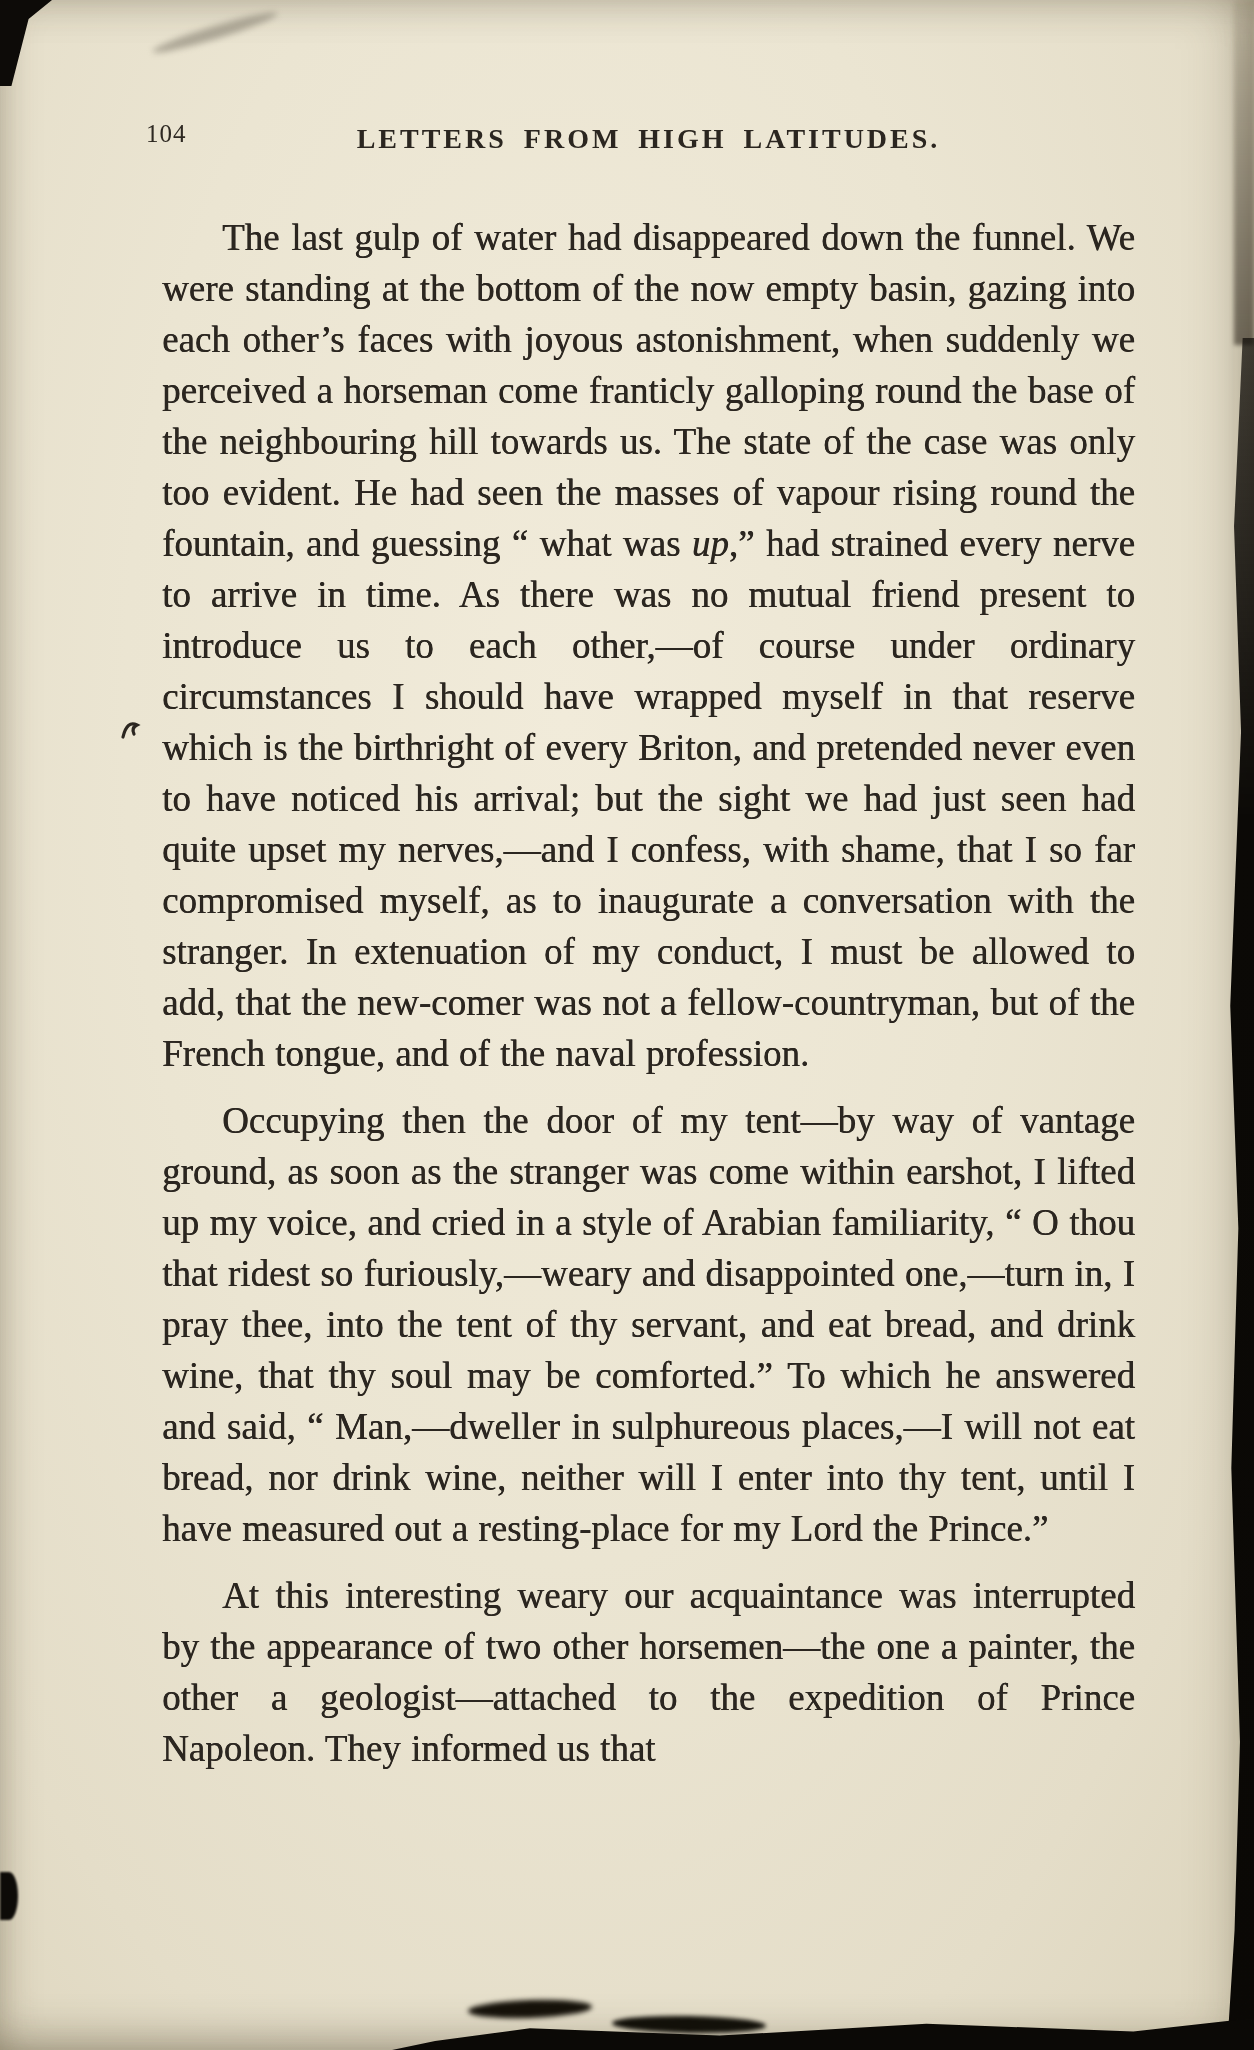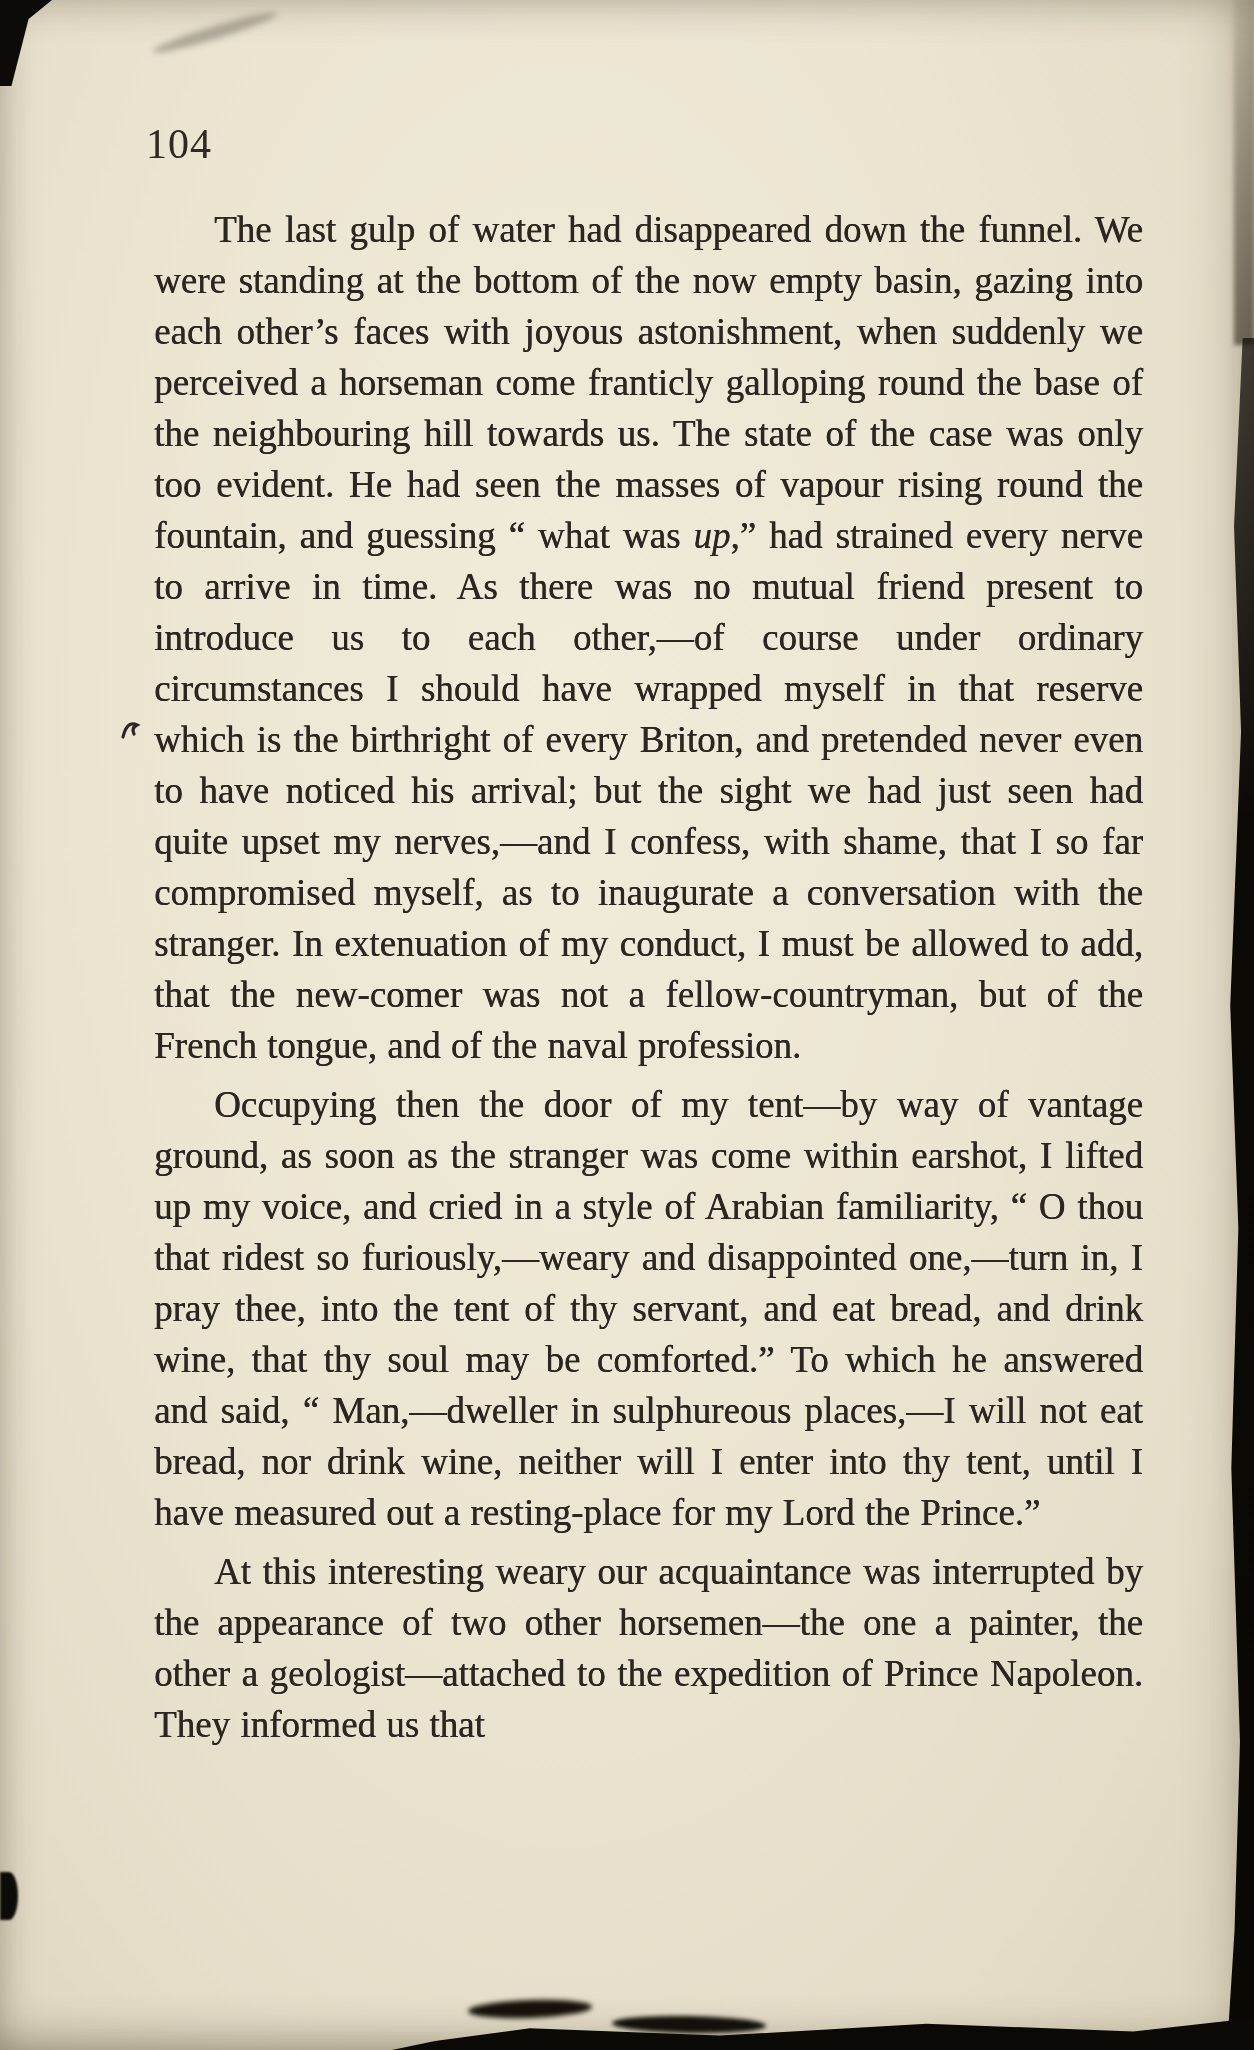--- a/index.html
+++ b/index.html
@@ -26,21 +26,21 @@
     position: absolute;
     top: 116px;
     left: 146px;
     width: 1005px;
     height: 44px;
   }
   .page-number {
     position: absolute;
     left: 0;
     top: 4px;
-    font-size: 42px;
+    font-size: 25px;
     letter-spacing: 1px;
     color: #2e2922;
   }
   .running-title {
     position: absolute;
     left: 0;
     right: 0;
     top: 7px;
     text-align: center;
     font-size: 28px;
@@ -55,21 +55,21 @@
     top: 196px;
     left: 146px;
     width: 1005px;
     font-size: 37px;
     line-height: 51px;
     text-align: justify;
     text-shadow: 0.4px 0 0 currentColor;
     word-spacing: 1px;
   }
   .para {
-    margin: 8px;
+    margin: 16px;
     text-indent: 60px;
   }
   .para em { font-style: italic; }
 
   
   .artifact { position: absolute; pointer-events: none; }
 
   .corner-tl {
     left: 0; top: 0;
     width: 52px; height: 86px;
@@ -134,20 +134,21 @@
     width: 22px; height: 26px;
   }
 </style>
 </head>
 <body>
 
 <div class="page">
 
   <div class="header-row">
     <span class="page-number">104</span>
+    <span class="running-title">LETTERS FROM HIGH LATITUDES.</span>
   </div>
 
   <div class="text-block" id="paragraphs">
       <p class="para"><span>The last gulp of water had disappeared down the funnel. We were standing at the bottom of the now empty basin, gazing into each other’s faces with joyous astonishment, when suddenly we perceived a horseman come franticly galloping round the base of the neighbouring hill towards us. The state of the case was only too evident. He had seen the masses of vapour rising round the fountain, and guessing “ what was </span><em>up</em><span>,” had strained every nerve to arrive in time. As there was no mutual friend present to introduce us to each other,—of course under ordinary circumstances I should have wrapped myself in that reserve which is the birthright of every Briton, and pretended never even to have noticed his arrival; but the sight we had just seen had quite upset my nerves,—and I confess, with shame, that I so far compromised myself, as to inaugurate a conversation with the stranger. In extenuation of my conduct, I must be allowed to add, that the new-comer was not a fellow-countryman, but of the French tongue, and of the naval profession.</span></p>
       <p class="para"><span>Occupying then the door of my tent—by way of vantage ground, as soon as the stranger was come within earshot, I lifted up my voice, and cried in a style of Arabian familiarity, “ O thou that ridest so furiously,—weary and disappointed one,—turn in, I pray thee, into the tent of thy servant, and eat bread, and drink wine, that thy soul may be comforted.” To which he answered and said, “ Man,—dweller in sulphureous places,—I will not eat bread, nor drink wine, neither will I enter into thy tent, until I have measured out a resting-place for my Lord the Prince.”</span></p>
       <p class="para"><span>At this interesting weary our acquaintance was interrupted by the appearance of two other horsemen—the one a painter, the other a geologist—attached to the expedition of Prince Napoleon. They informed us that</span></p>
     </div>
 
   <div class="artifact corner-tl"></div>
   <div class="artifact top-smudge"></div>

